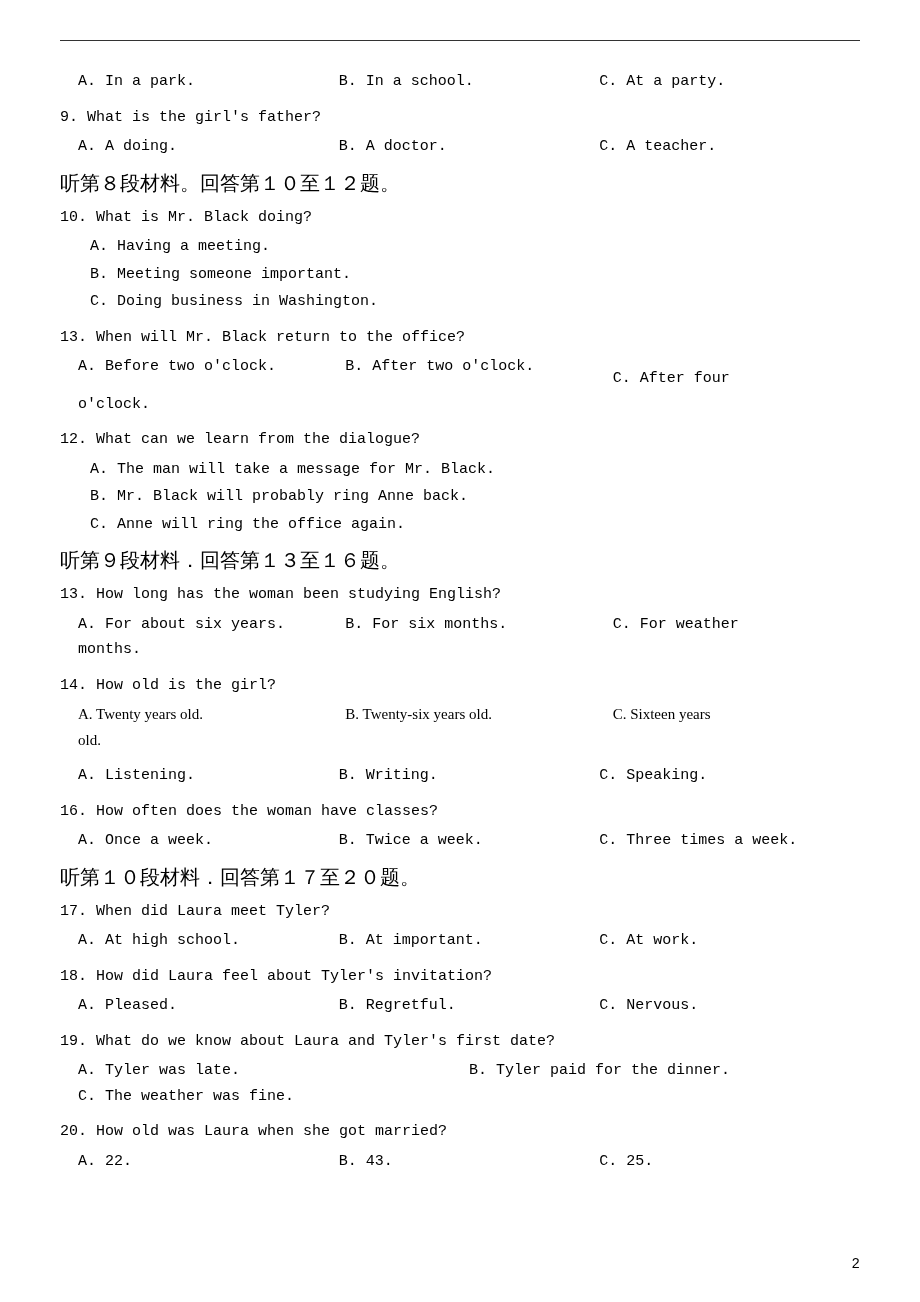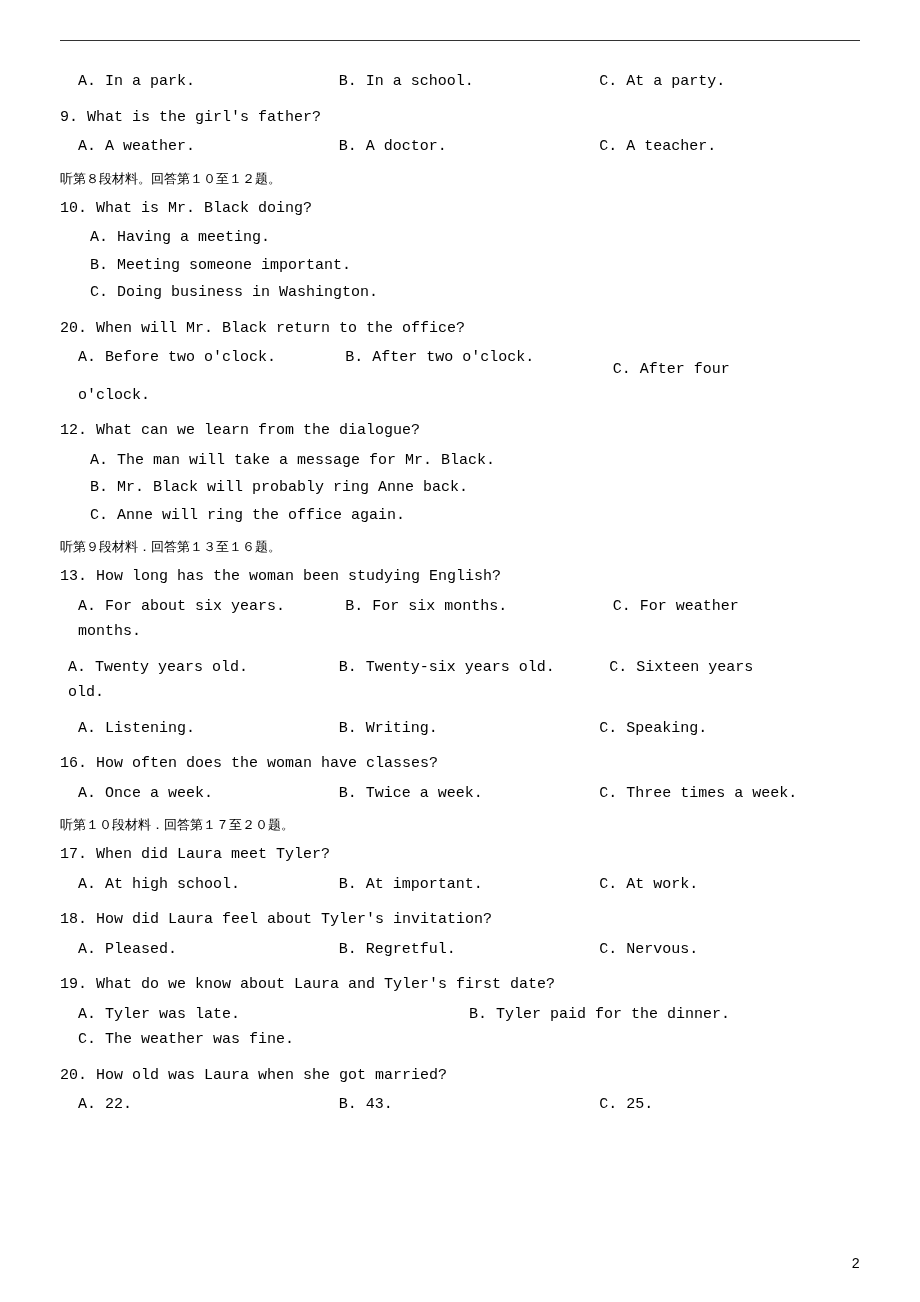--- a/index.html
+++ b/index.html
@@ -40,21 +40,21 @@
       font-size: 15px;
     }
     .options-col {
       margin-left: 30px;
     }
     .options-col .option {
       display: block;
       margin-bottom: 2px;
     }
     .section-header {
-      font-size: 13px;
+      font-size: 20px;
       margin: 8px 0 8px 0;
     }
     .page-number {
       position: fixed;
       bottom: 30px;
       right: 60px;
       font-size: 14px;
     }
   </style>
 </head>
@@ -66,36 +66,36 @@
     <div class="question-block">
       <div class="options-row">
         <div class="option">A.  In a park.</div>
         <div class="option">B.  In a school.</div>
         <div class="option">C.  At a party.</div>
       </div>
     </div>
     <div class="question-block">
       <div class="question-title">9.  What is the girl's father?</div>
       <div class="options-row">
-        <div class="option">A.  A weather.</div>
+        <div class="option">A.  A doing.</div>
         <div class="option">B.  A doctor.</div>
         <div class="option">C.  A teacher.</div>
       </div>
     </div>
     <div class="section-header">听第８段材料。回答第１０至１２题。</div>
     <div class="question-block">
       <div class="question-title">10.  What is Mr. Black doing?</div>
       <div class="options-col">
         <div class="option">A.  Having a meeting.</div>
         <div class="option">B.  Meeting someone important.</div>
         <div class="option">C.  Doing business in Washington.</div>
       </div>
     </div>
     <div class="question-block">
-      <div class="question-title">20.  When will Mr. Black return to the office?</div>
+      <div class="question-title">13.  When will Mr. Black return to the office?</div>
       <div style="margin-left: 18px;">
         <div style="display: flex; flex-wrap: wrap;">
           <span style="flex: 1 0 220px;">A.  Before two o'clock.</span>
           <span style="flex: 1 0 220px;">B.  After two o'clock.</span>
           <span style="flex: 1 0 200px; margin-top: 12px;">C.  After  four</span>
         </div>
         <div>o'clock.</div>
       </div>
     </div>
     <div class="question-block">
@@ -112,21 +112,22 @@
       <div style="margin-left: 18px;">
         <div style="display: flex; flex-wrap: wrap;">
           <span style="flex: 1 0 220px;">A.  For about six years.</span>
           <span style="flex: 1 0 220px;">B.  For six months.</span>
           <span style="flex: 1 0 200px;">C.  For  weather</span>
         </div>
         <div>months.</div>
       </div>
     </div>
     <div class="question-block">
-      <div style="margin-left: 8px;">
+      <div class="question-title">14.  How old is the girl?</div>
+      <div style="margin-left: 18px; font-family: Liberation Serif, serif;">
         <div style="display: flex; flex-wrap: wrap;">
           <span style="flex: 1 0 220px;">A.  Twenty years old.</span>
           <span style="flex: 1 0 220px;">B.  Twenty-six years old.</span>
           <span style="flex: 1 0 200px;">C.  Sixteen  years</span>
         </div>
         <div>old.</div>
       </div>
     </div>
     <div class="question-block">
       <div class="options-row">

